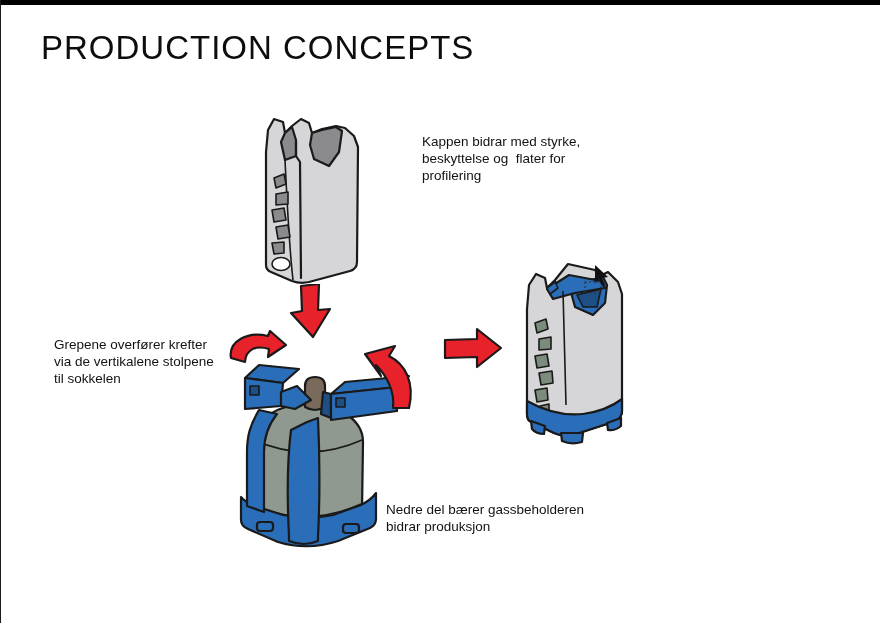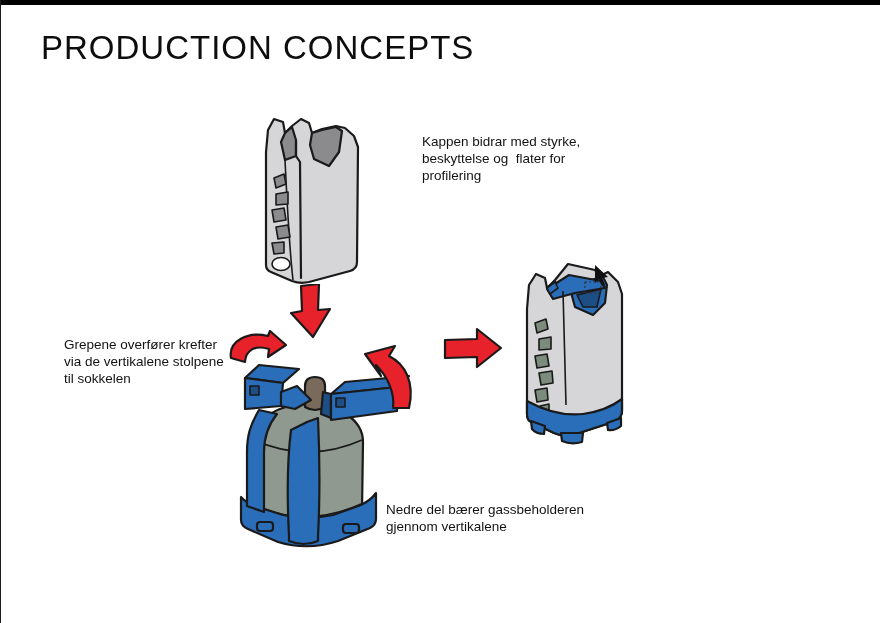--- a/index.html
+++ b/index.html
@@ -32,21 +32,21 @@
   .page-title{
     position:absolute;left:40px;top:29px;
     font-size:33px;font-weight:400;letter-spacing:1px;color:#0d0d0d;
   }
   .note{
     position:absolute;
     font-size:13.5px;line-height:17px;color:#121212;
     white-space:pre-wrap;
   }
   .note-cap{left:393px;top:133px;width:180px;margin-left:28px;}
-  .note-grips{left:63px;top:336px;width:190px;}
+  .note-grips{left:53px;top:336px;width:190px;}
   .note-base{left:385px;top:501px;width:230px;}
   .fig{position:absolute;}
   .fig-cap{left:245px;top:100px;}
   .fig-down-arrow{left:285px;top:284px;}
   .fig-assembly{left:222px;top:330px;}
   .fig-right-arrow{left:441px;top:324px;}
   .fig-product{left:510px;top:255px;}
 
   
   .o{stroke:var(--outline);stroke-width:2.2;stroke-linejoin:round;stroke-linecap:round;}
@@ -71,21 +71,21 @@
 
 <h1 class="page-title">PRODUCTION CONCEPTS</h1>
 
 <div class="note note-cap">Kappen bidrar med styrke,
 beskyttelse og  flater for
 profilering</div>
 <div class="note note-grips">Grepene overfører krefter
 via de vertikalene stolpene
 til sokkelen</div>
 <div class="note note-base">Nedre del bærer gassbeholderen
-gjennom vertikalene</div>
+bidrar produksjon</div>
 
 <svg class="fig fig-cap" width="130" height="190" viewBox="0 0 130 190" role="img">
   <path class="f-shell o" d="M20,52 L22,30 L28,19 L37,22 L39,33 L46,26 L55,19 L63,23 L66,33 L76,29 L90,26 L99,28 L108,36 L112,47 L111,162 Q111,169 104,171 L63,182 Q54,184 46,181 L25,172 Q20,170 20,165 Z"></path>
   <path class="f-recess o" d="M39,33 L46,27 L50,40 L50,56 L39,60 L35,42 Z"></path>
   <path class="f-recess o" d="M66,33 L76,30 L90,27 L96,31 L93,52 L83,66 L68,59 L64,45 Z"></path>
   <path class="ln o" d="M50,41 L50,56 L54,62 L55,178"></path>
   <path class="ln o-thin" d="M39,60 C41,100 43,145 47,180"></path>
   <path class="f-recess o-thin" d="M28,78 L38,74 L40,84 L30,88 Z"></path>
   <path class="f-recess o-thin" d="M30,94 L42,92 L42,104 L30,105 Z"></path>
   <path class="f-recess o-thin" d="M26,110 L38,108 L40,120 L28,122 Z"></path>

